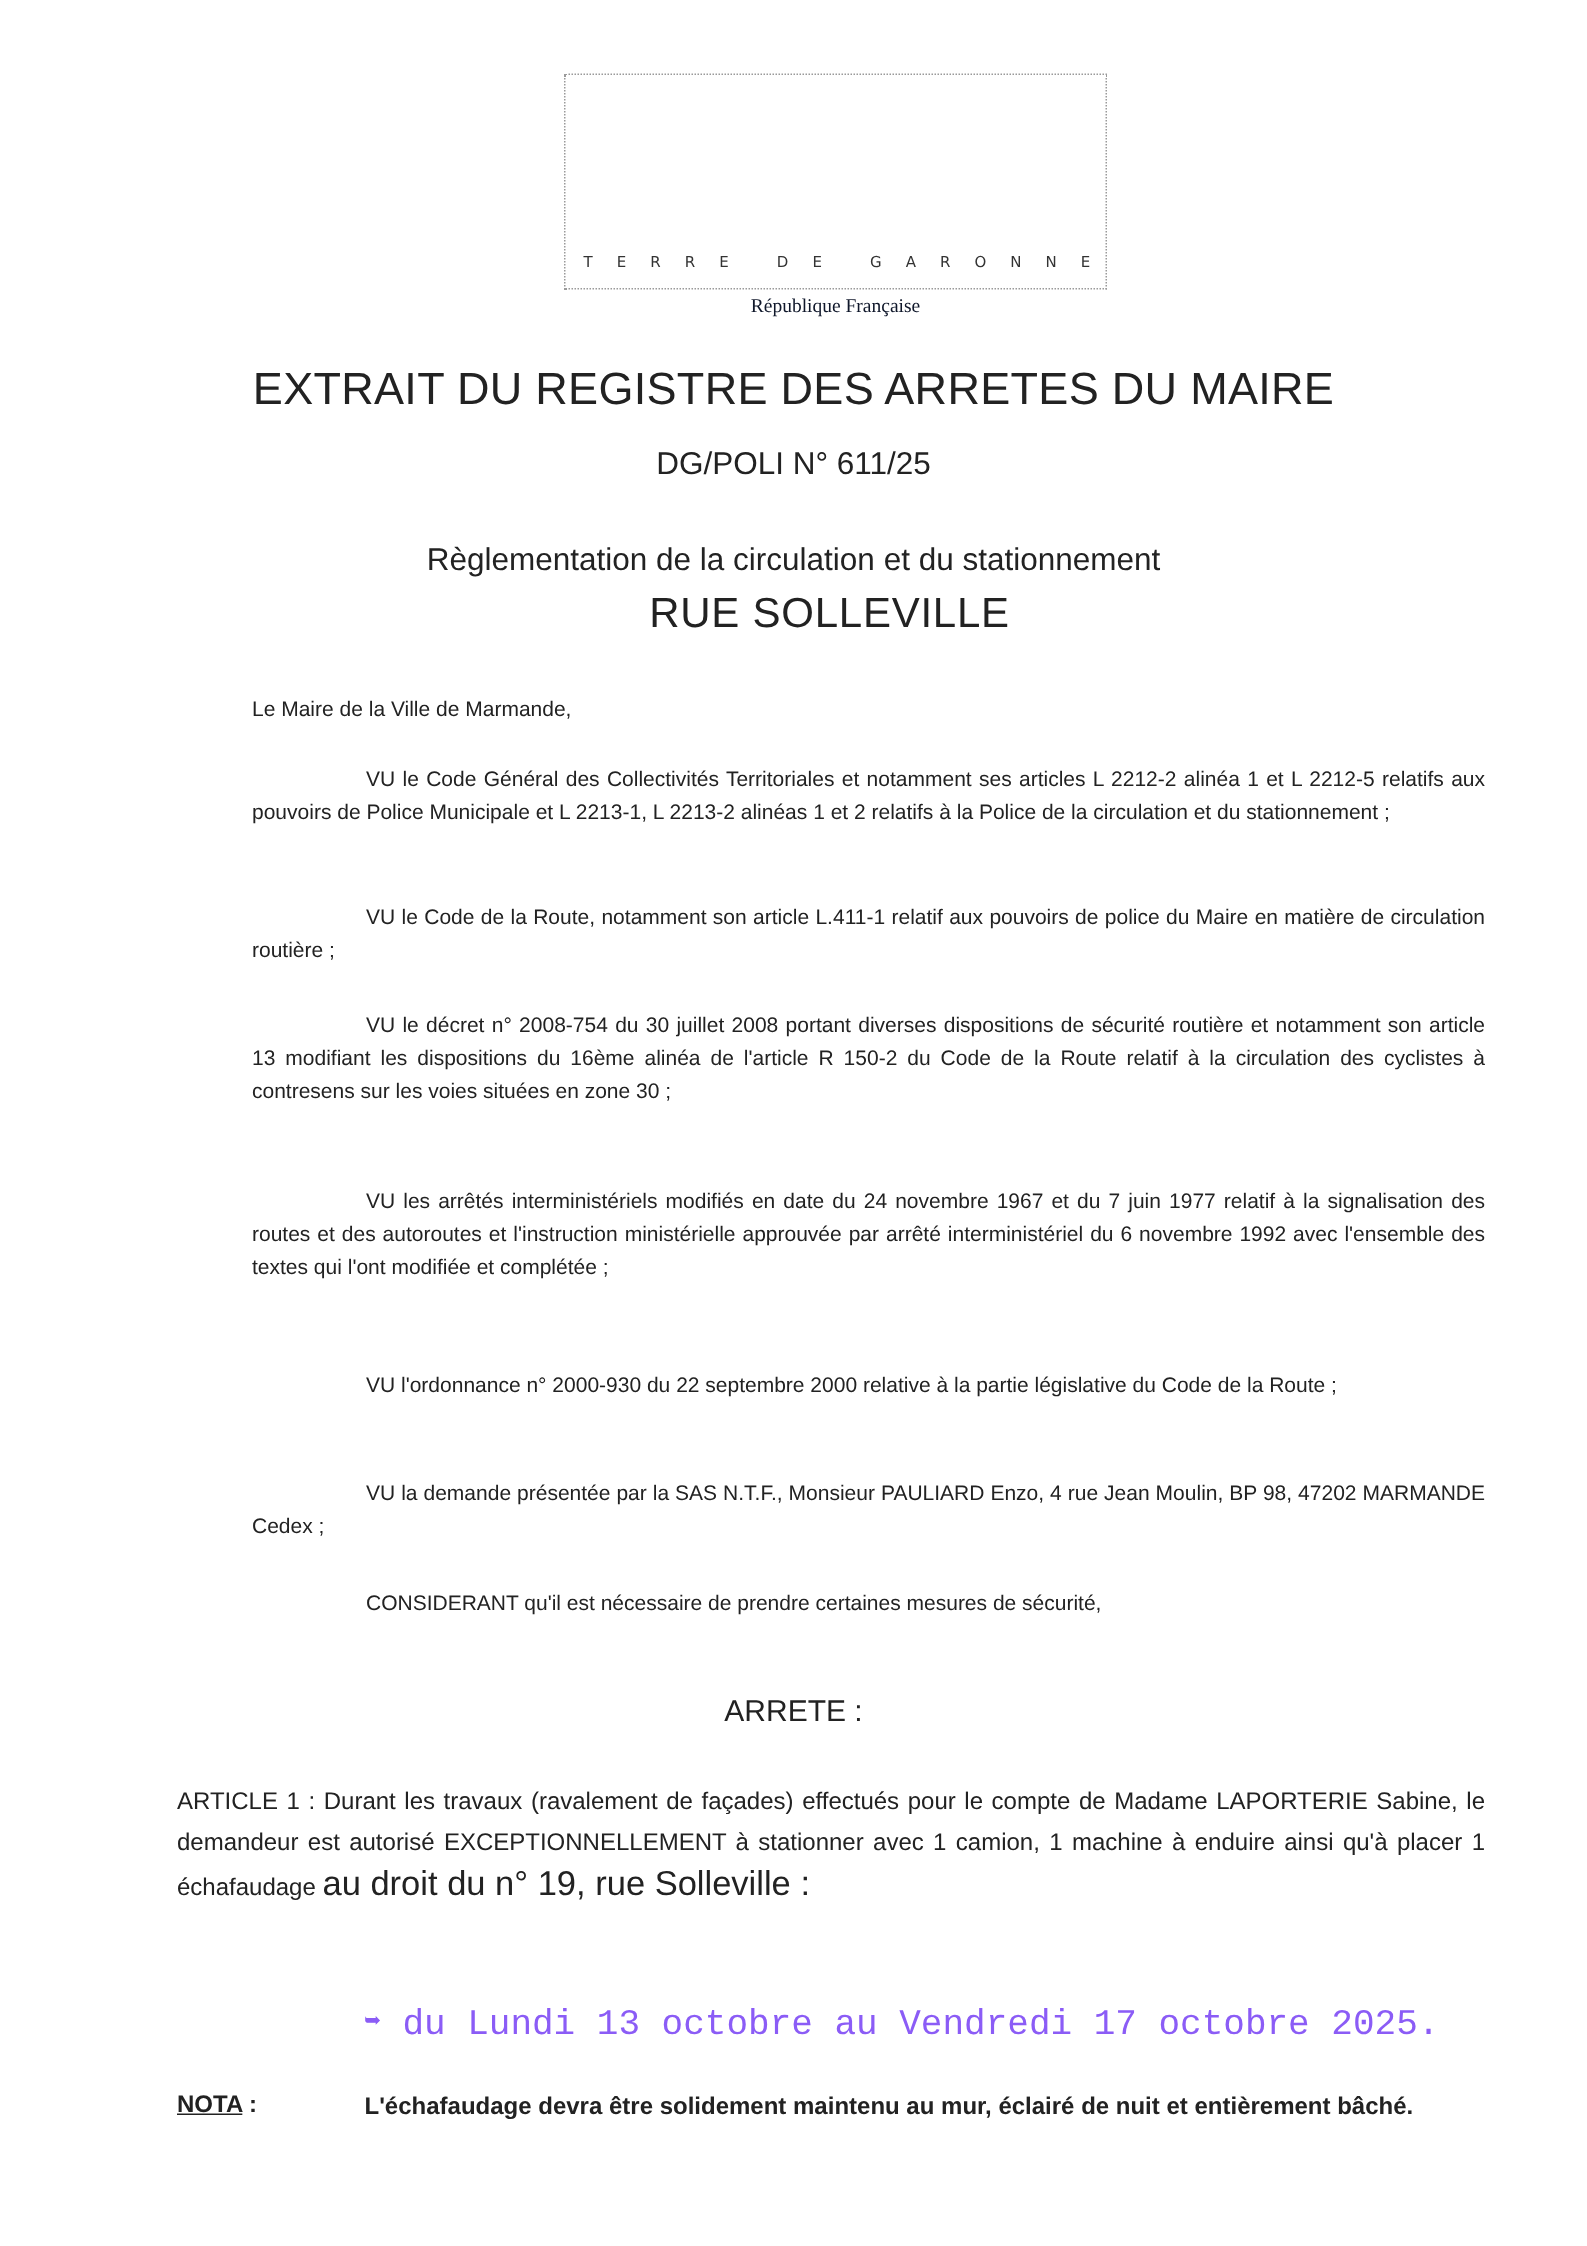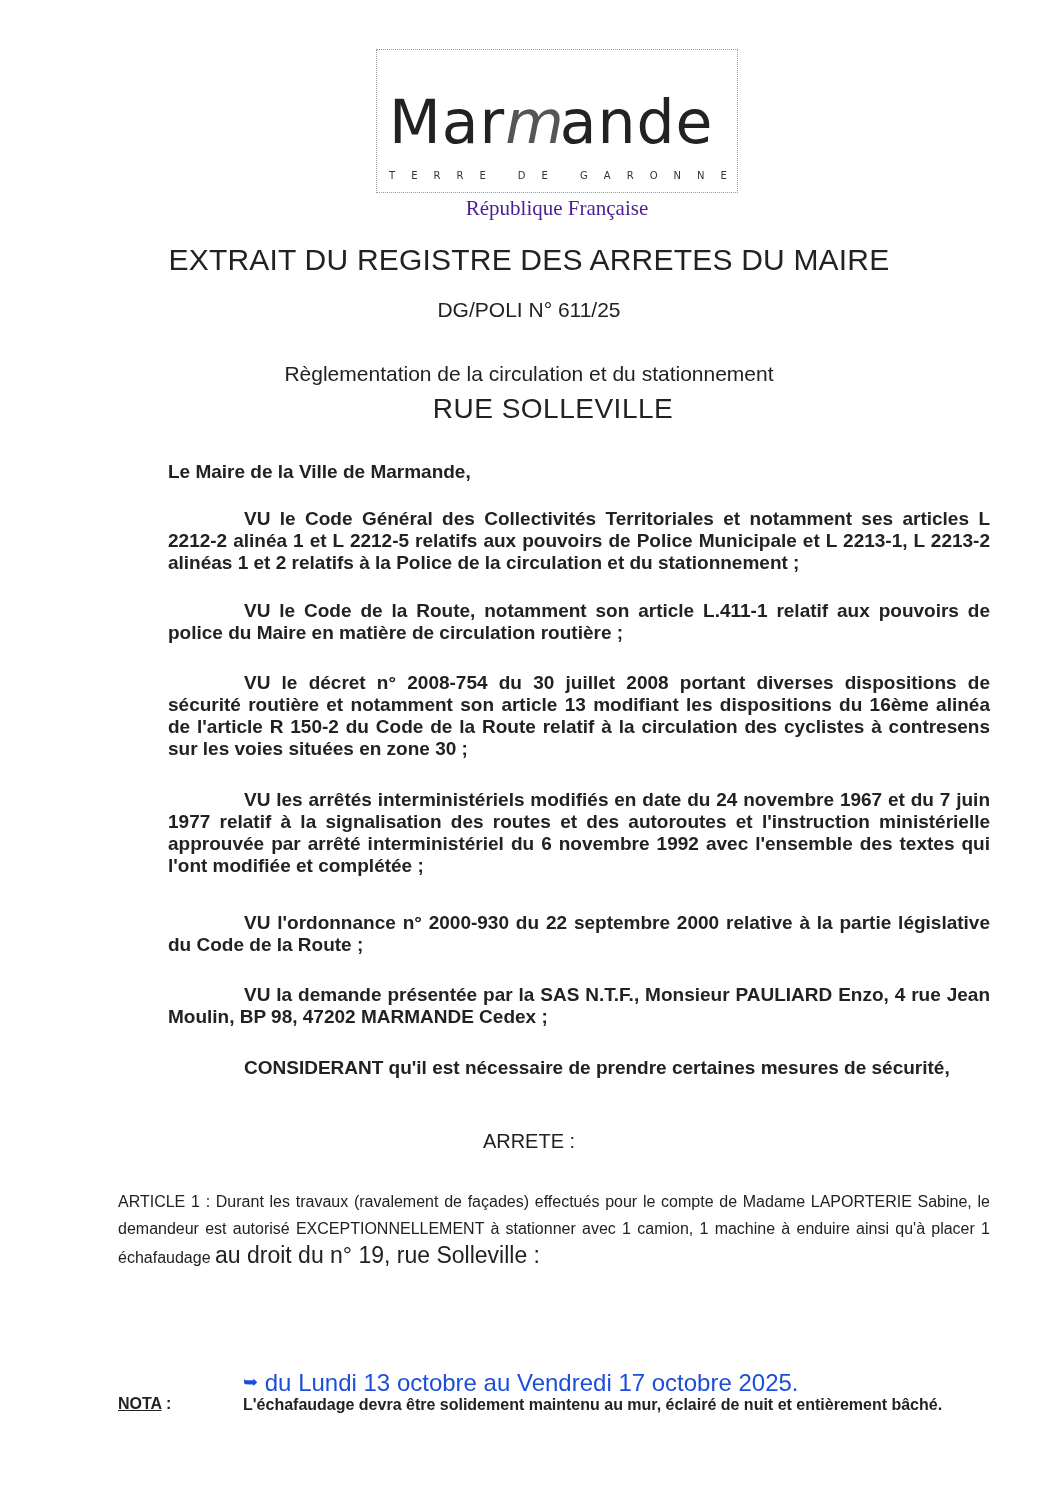--- a/index.html
+++ b/index.html
@@ -18,59 +18,56 @@
       font-weight: normal;
     }
     .logo-word .wave { color: #555; font-style: italic; letter-spacing: -4px; }
     .logo-sub {
       position: absolute; left: 12px; right: 10px; top: 120px; font-size: 10px;
       display: flex; justify-content: space-between; color: #333;
       font-family: "DejaVu Sans", sans-serif;
     }
     .republique {
       left: 376px; width: 362px; top: 196px; text-align: center;
-      font-family: "Liberation Serif", serif; font-size: 21px; color: #4c1d95;
+      font-family: "Liberation Serif", serif; font-size: 13px; color: #0f172a;
     }
     .center { left: 0; width: 1058px; text-align: center; font-family: "Liberation Sans", sans-serif; color: #222; }
     .h1 { top: 243px; font-size: 30px; letter-spacing: 0.2px; }
     .ref { top: 298px; font-size: 21px; }
     .subject { top: 362px; font-size: 21px; }
     .street { top: 393px; font-size: 28px; letter-spacing: 0.5px; margin-left: 24px; }
     .body-text {
       left: 168px; width: 822px; font-family: "Liberation Sans", sans-serif;
-      font-size: 19px; line-height: 22px; text-align: justify; color: #222; font-weight: bold;
+      font-size: 14px; line-height: 22px; text-align: justify; color: #222;
     }
     .indent { text-indent: 76px; }
     .arrete-title { top: 1130px; font-size: 20px; }
     .article {
       left: 118px; width: 872px; top: 1188px; font-family: "Liberation Sans", sans-serif;
       font-size: 16px; line-height: 27px; text-align: justify; color: #222;
     }
     .article .big { font-size: 23px; }
     .period {
-      left: 243px; top: 1337px; font-family: Liberation Sans, sans-serif;
-      font-size: 24px; color: #1d4ed8; white-space: nowrap; margin-top: 32px;
+      left: 243px; top: 1337px; font-family: Liberation Mono, monospace;
+      font-size: 24px; color: #8b5cf6; white-space: nowrap;
     }
     .nota-label {
       left: 118px; top: 1395px; font-family: "Liberation Sans", sans-serif;
       font-size: 16px; font-weight: bold; color: #222;
     }
     .nota-label u { text-decoration: underline; text-align: center; }
     .nota-text {
       left: 243px; width: 747px; top: 1395px; font-family: "Liberation Sans", sans-serif;
       font-size: 16px; font-weight: bold; line-height: 20px; text-align: justify; color: #222;
     }
   </style>
 </head>
 <body>
 
 <div class="abs logo-frame">
-  <div class="logo-word">
-    <span>Mar</span><span class="wave">m</span><span>ande</span>
-  </div>
   <div class="logo-sub">
     <span>T</span>
     <span>E</span>
     <span>R</span>
     <span>R</span>
     <span>E</span>
     <span></span>
     <span>D</span>
     <span>E</span>
     <span></span>

